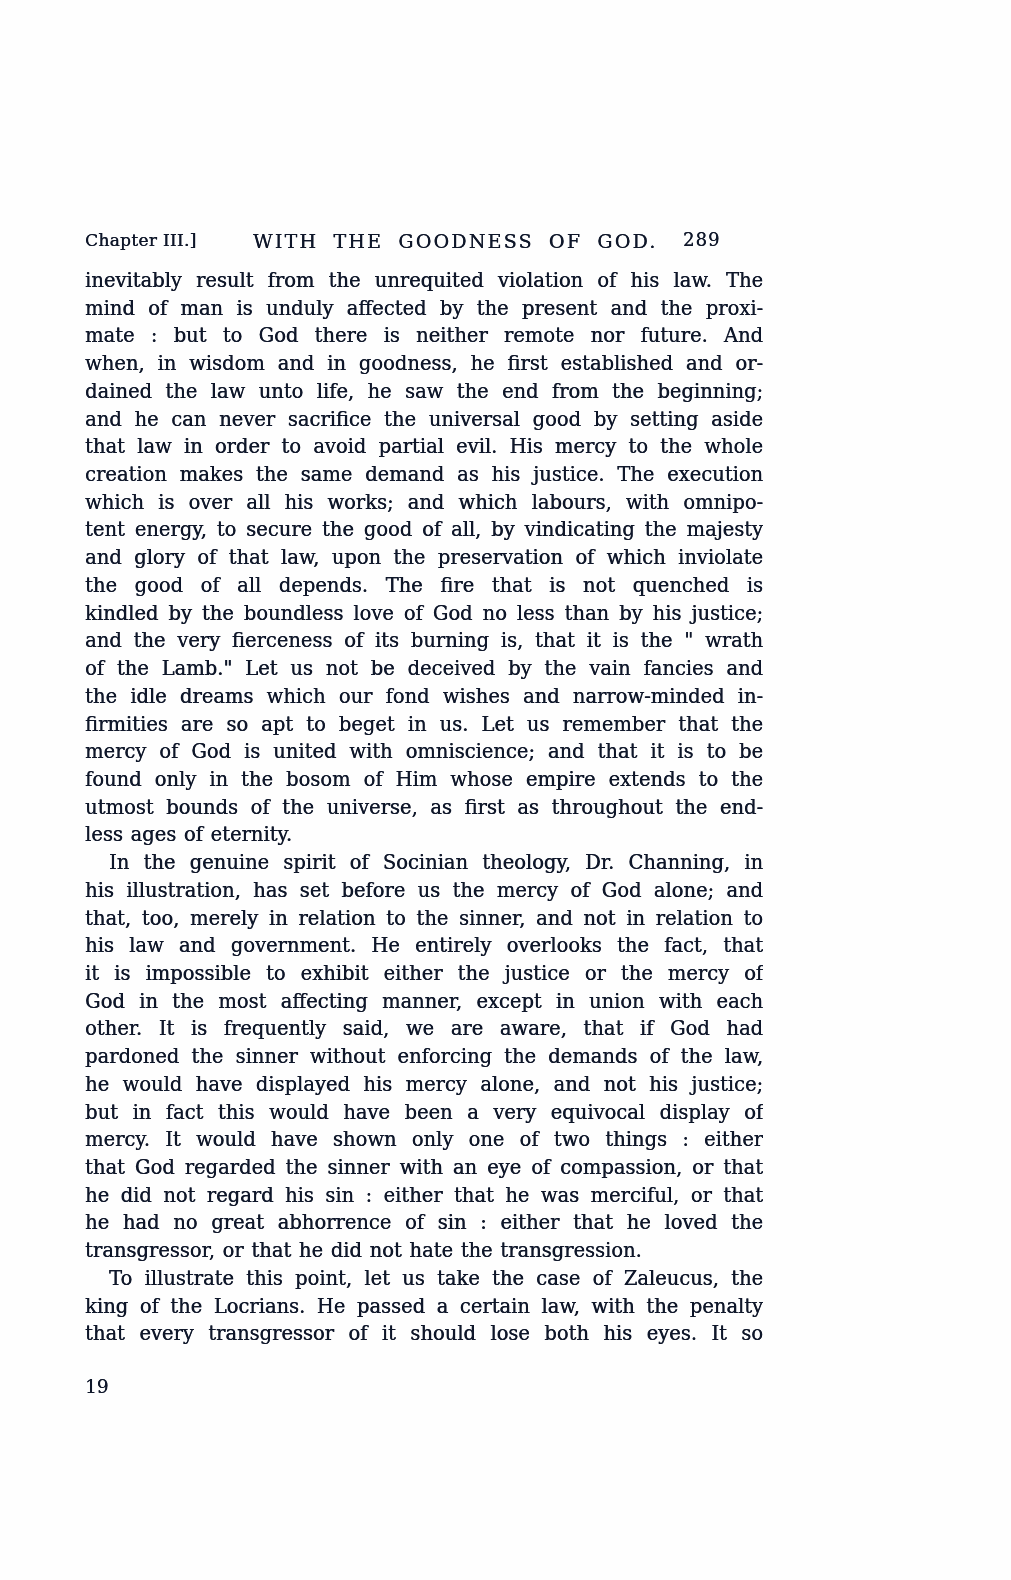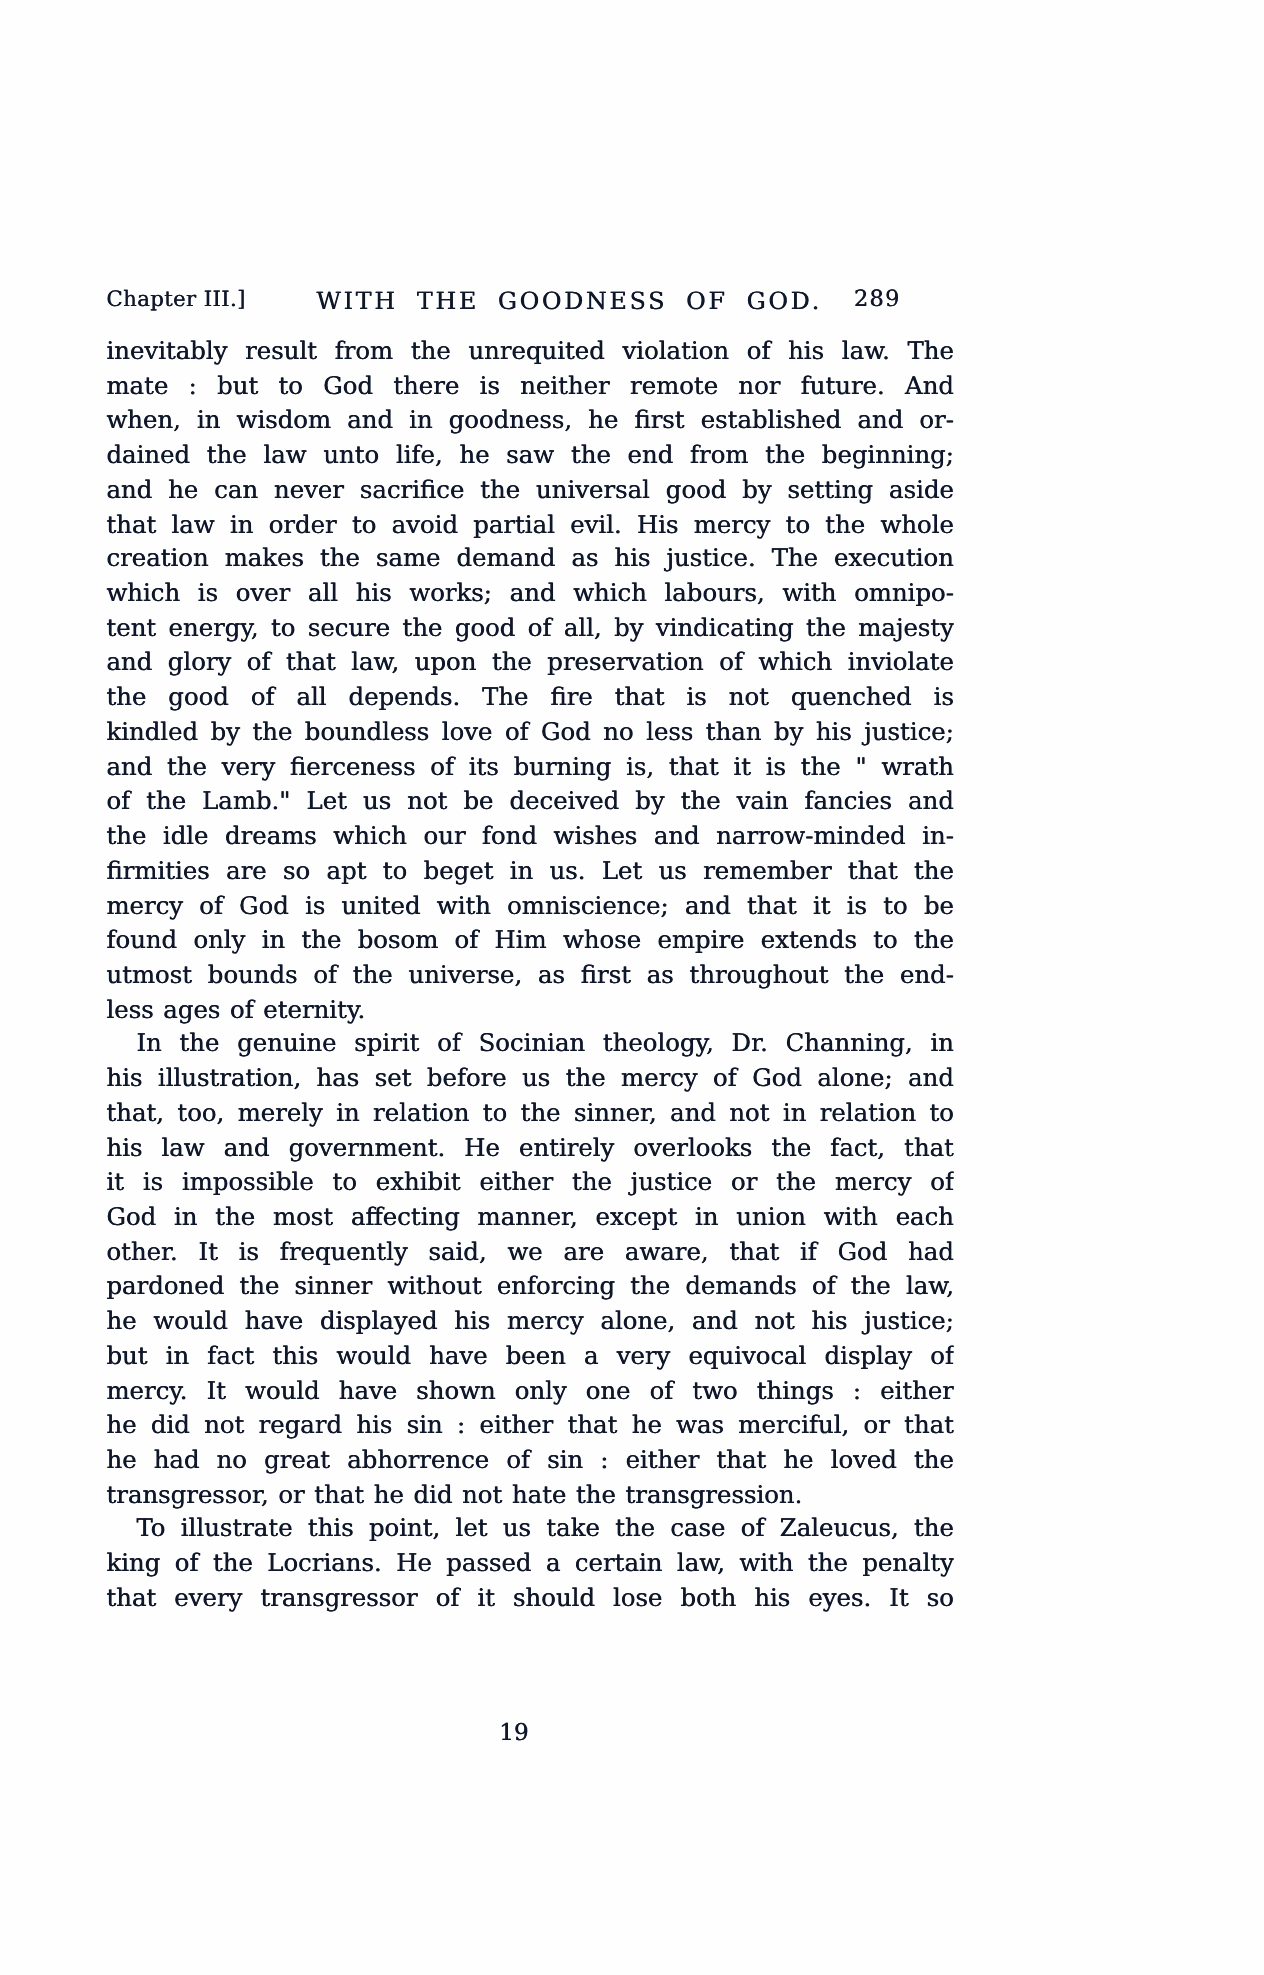--- a/index.html
+++ b/index.html
@@ -68,37 +68,38 @@
     text-align-last: left;
   }
   .line.indent {
     text-indent: 24px;
   }
   .page-footer {
     position: absolute;
     top: 1376px;
     left: 85px;
     width: 652px;
-    text-align: center;
+    text-align: left;
     font-size: 18.5px;
   }
 </style>
 </head>
 <body>
 
 <div class="page">
 
   <div class="page-header">
     <span class="header-left">Chapter III.]</span>
     <span class="header-center">WITH THE GOODNESS OF GOD.</span>
     <span class="header-right">289</span>
   </div>
 
   <div class="body-text">
       <div class="line">inevitably result from the unrequited violation of his law.  The</div>
+      <div class="line">mind of man is unduly affected by the present and the proxi-</div>
       <div class="line">mate :  but to God there is neither remote nor future.  And</div>
       <div class="line">when, in wisdom and in goodness, he first established and or-</div>
       <div class="line">dained the law unto life, he saw the end from the beginning;</div>
       <div class="line">and he can never sacrifice the universal good by setting aside</div>
       <div class="line">that law in order to avoid partial evil.  His mercy to the whole</div>
       <div class="line">creation makes the same demand as his justice.  The execution</div>
       <div class="line">which is over all his works; and which labours, with omnipo-</div>
       <div class="line">tent energy, to secure the good of all, by vindicating the majesty</div>
       <div class="line">and glory of that law, upon the preservation of which inviolate</div>
       <div class="line">the good of all depends.  The fire that is not quenched is</div>
@@ -115,20 +116,21 @@
       <div class="line">his illustration, has set before us the mercy of God alone; and</div>
       <div class="line">that, too, merely in relation to the sinner, and not in relation to</div>
       <div class="line">his law and government.  He entirely overlooks the fact, that</div>
       <div class="line">it is impossible to exhibit either the justice or the mercy of</div>
       <div class="line">God in the most affecting manner, except in union with each</div>
       <div class="line">other.  It is frequently said, we are aware, that if God had</div>
       <div class="line">pardoned the sinner without enforcing the demands of the law,</div>
       <div class="line">he would have displayed his mercy alone, and not his justice;</div>
       <div class="line">but in fact this would have been a very equivocal display of</div>
       <div class="line">mercy.  It would have shown only one of two things :  either</div>
+      <div class="line">that God regarded the sinner with an eye of compassion, or that</div>
       <div class="line">he did not regard his sin :  either that he was merciful, or that</div>
       <div class="line">he had no great abhorrence of sin :  either that he loved the</div>
       <div class="line para-end">transgressor, or that he did not hate the transgression.</div>
       <div class="line indent">To illustrate this point, let us take the case of Zaleucus, the</div>
       <div class="line">king of the Locrians.  He passed a certain law, with the penalty</div>
       <div class="line">that every transgressor of it should lose both his eyes.  It so</div>
     </div>
 
   <div class="page-footer">
     <span>19</span>

